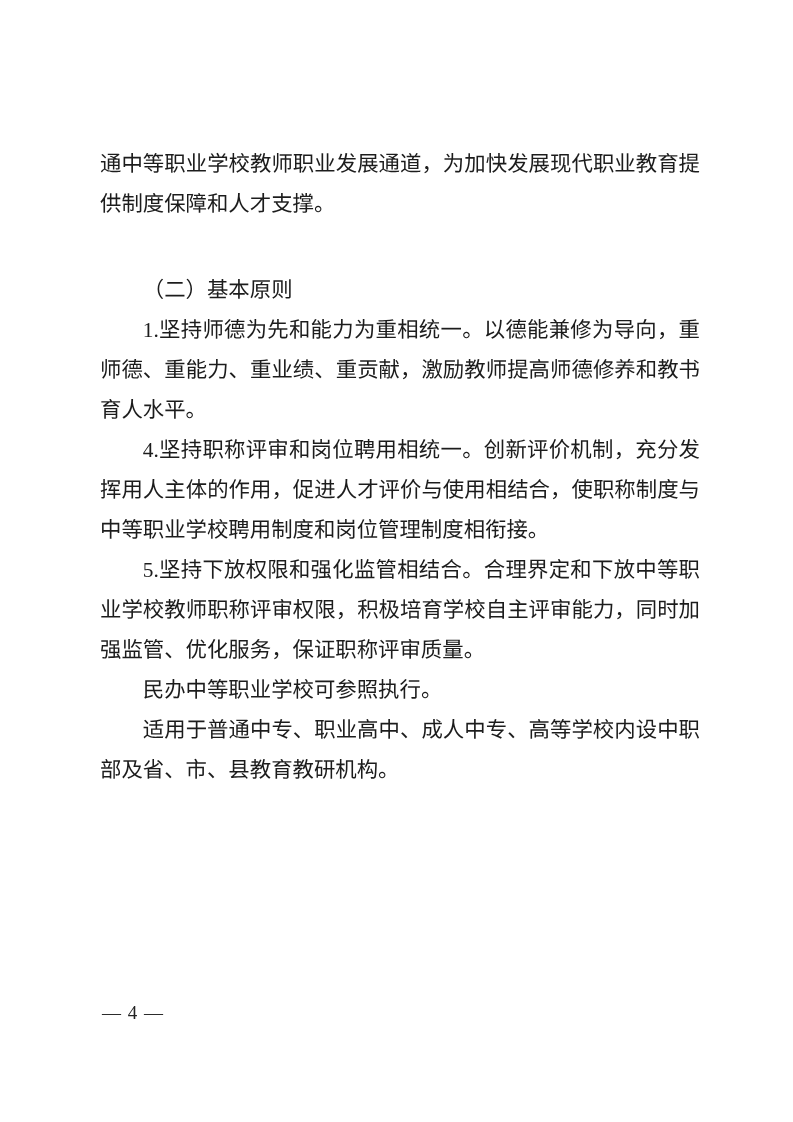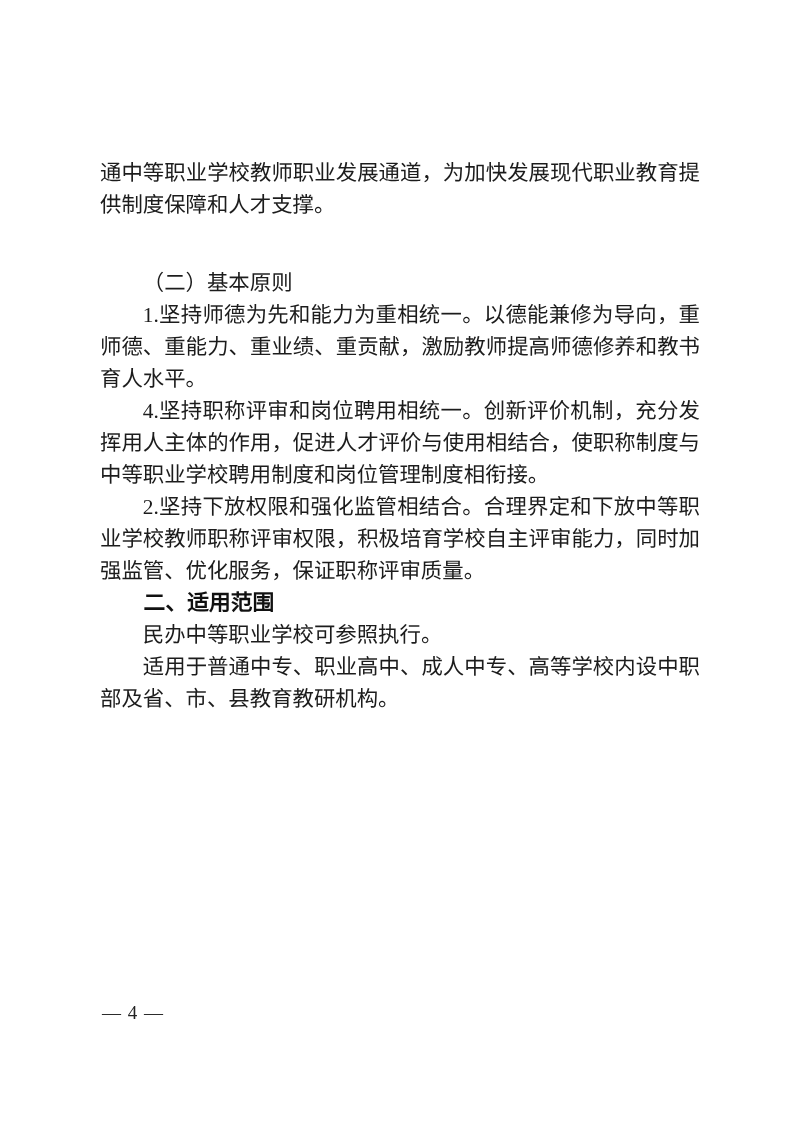--- a/index.html
+++ b/index.html
@@ -11,26 +11,26 @@
     position: relative;
     width: 793px;
     height: 1122px;
     margin: 0 auto;
     background: #ffffff;
     overflow: hidden;
     color: #1c1c1c;
   }
   .content {
     position: absolute;
-    top: 157px;
+    top: 144px;
     left: 100px;
     width: 600px;
     font-family: "Liberation Serif", "DejaVu Serif", serif;
     font-size: 21.4px;
-    line-height: 32px;
+    line-height: 40px;
     text-align: justify;
     letter-spacing: 0;
   }
   .content p {
     margin: 0;
     padding: 0;
     text-indent: 2em;
   }
   .content p.no-indent {
     text-indent: 0;
@@ -59,19 +59,18 @@
 </style>
 </head>
 <body>
 
 <div class="page">
   <div class="content">
     <p class="no-indent">通中等职业学校教师职业发展通道，为加快发展现代职业教育提供制度保障和人才支撑。</p>
     <p class="kai-heading">（二）基本原则</p>
     <p>1.坚持师德为先和能力为重相统一。以德能兼修为导向，重师德、重能力、重业绩、重贡献，激励教师提高师德修养和教书育人水平。</p>
     <p>4.坚持职称评审和岗位聘用相统一。创新评价机制，充分发挥用人主体的作用，促进人才评价与使用相结合，使职称制度与中等职业学校聘用制度和岗位管理制度相衔接。</p>
-    <p>2.坚持下放权限和强化监管相结合。合理界定和下放中等职业学校教师职称评审权限，积极培育学校自主评审能力，同时加强监管、优化服务，保证职称评审质量。</p>
-    <p class="bold-heading">二、适用范围</p>
+    <p>5.坚持下放权限和强化监管相结合。合理界定和下放中等职业学校教师职称评审权限，积极培育学校自主评审能力，同时加强监管、优化服务，保证职称评审质量。</p>
     <p>民办中等职业学校可参照执行。</p>
     <p>适用于普通中专、职业高中、成人中专、高等学校内设中职部及省、市、县教育教研机构。</p>
   </div>
   <div class="footer">— 4 —</div>
 </div>
 
 </body></html>

